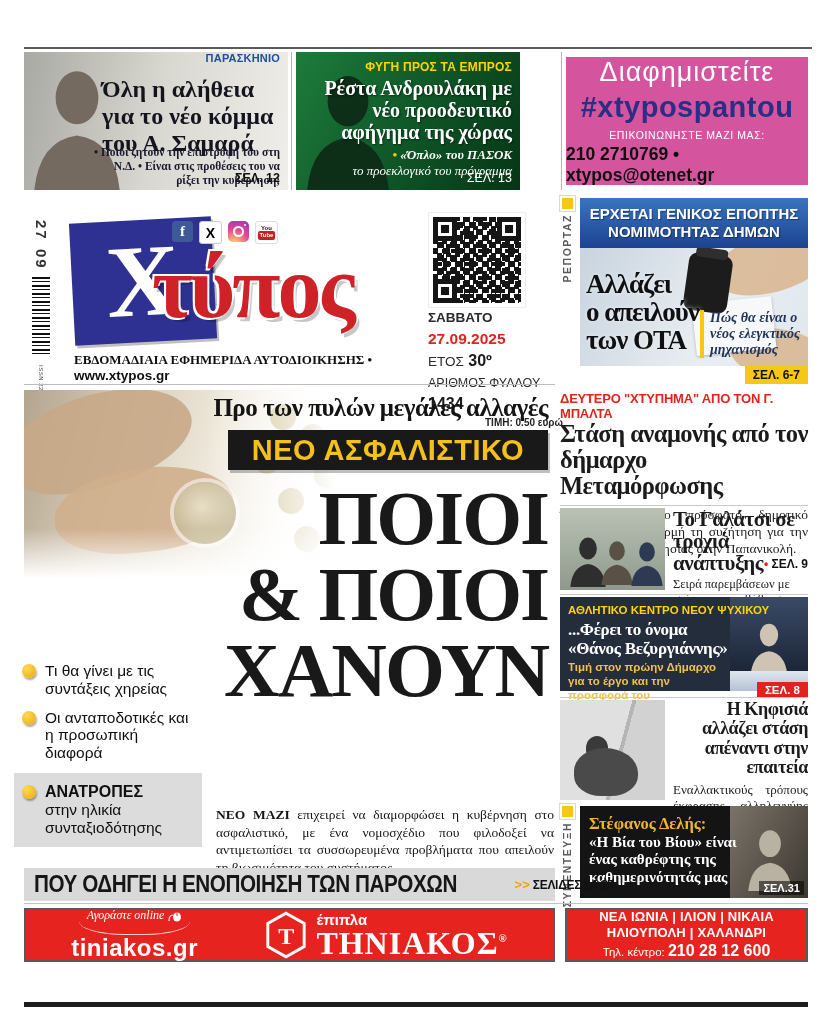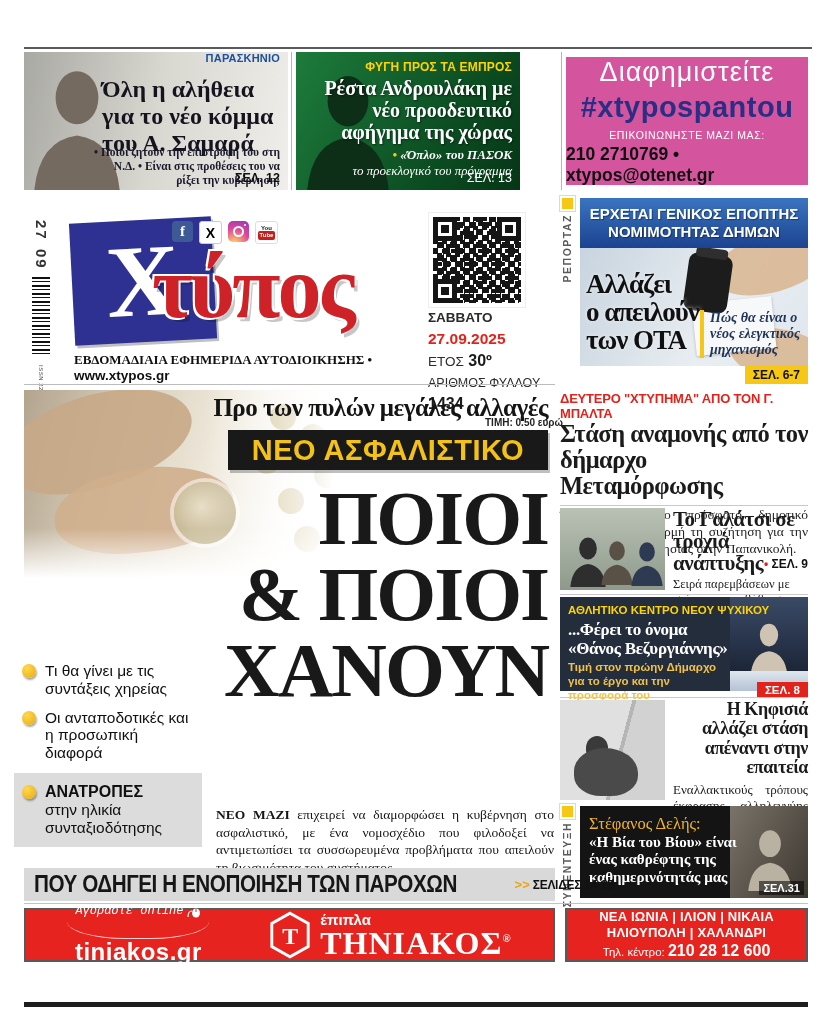--- a/index.html
+++ b/index.html
@@ -129,21 +129,21 @@
   .story-kifisia{position:absolute;left:560px;top:700px;width:248px;height:100px;display:flex;gap:8px;}
   .kif-photo{flex:none;width:105px;height:100px;background:linear-gradient(105deg,#e0e0e0 0 55%,#b5b5b5 55% 58%,#d2d2d2 58%);position:relative;overflow:hidden;}
   .kif-blob{position:absolute;left:14px;bottom:4px;width:64px;height:48px;background:#4a4a4a;border-radius:48% 52% 42% 42%;}
   .kif-head{position:absolute;left:26px;bottom:40px;width:22px;height:24px;background:#3a3a3a;border-radius:50% 50% 40% 40%;}
   .kif-txt{flex:1;text-align:right;}
   .kif-headline{font-family:"Liberation Serif",serif;font-weight:bold;font-size:18px;line-height:1.08;color:#1b1b1b;letter-spacing:-.4px;}
   .kif-sub{font-family:"Liberation Serif",serif;font-size:13px;line-height:1.22;color:#222;margin-top:4px;text-align:justify;}
 
   .story-delis{position:absolute;left:580px;top:806px;width:228px;height:92px;background:#141414;overflow:hidden;}
   .delis-photo{position:absolute;right:0;top:0;width:78px;height:92px;background:linear-gradient(120deg,#7a736a,#3c372f);overflow:hidden;}
-  .delis-name{position:absolute;left:9px;top:8px;color:#f0b429;font-family:"Liberation Serif",serif;font-weight:normal;font-size:16.5px;text-align:right;}
+  .delis-name{position:absolute;left:9px;top:8px;color:#f0b429;font-family:"Liberation Serif",serif;font-weight:bold;font-size:16.5px;text-align:right;}
   .delis-quote{position:absolute;left:9px;top:28px;width:152px;color:#fff;font-family:"Liberation Serif",serif;
                font-weight:bold;font-size:15px;line-height:1.15;}
   .delis-badge{position:absolute;right:4px;bottom:3px;color:#fff;font-weight:bold;font-size:11px;background:rgba(0,0,0,.55);padding:1px 4px;}
 
   
   .photo-hands{position:absolute;left:24px;top:390px;width:330px;height:192px;
     background:linear-gradient(105deg,#b3a48e 0%,#d9cfbc 30%,#efe9dc 55%,#ffffff 82%);overflow:hidden;}
   .hand-a{position:absolute;left:-20px;top:4px;width:190px;height:92px;background:#c7a887;border-radius:50% 60% 50% 50%;transform:rotate(-18deg);opacity:.9;}
   .hand-b{position:absolute;left:30px;top:78px;width:180px;height:84px;background:#cfae8c;border-radius:55% 50% 50% 45%;transform:rotate(-6deg);opacity:.9;}
   .jar{position:absolute;left:150px;top:92px;width:62px;height:62px;border-radius:50%;
@@ -177,22 +177,22 @@
          display:flex;align-items:center;padding:0 10px;box-sizing:border-box;}
   .strip-text{font-weight:bold;font-size:23.5px;color:#161616;transform:scaleX(.88);transform-origin:left center;white-space:nowrap;letter-spacing:-.5px;}
   .strip-pages{margin-left:auto;display:flex;align-items:baseline;gap:3px;white-space:nowrap;}
   .strip-pages .arr{color:#f0a500;font-weight:bold;font-size:13px;}
   .strip-pages .pg{color:#111;font-weight:bold;font-size:12px;letter-spacing:-.3px;}
 
   
   .banner-left{position:absolute;left:24px;top:908px;width:531px;height:54px;background:#e6231e;border:2px solid #58595b;
     box-sizing:border-box;display:flex;align-items:center;justify-content:space-around;padding:0 12px;}
   .buy-col{display:flex;flex-direction:column;align-items:center;line-height:1.1;}
-  .buy-online{color:#fff;font-family:Liberation Mono, monospace;font-style:italic;font-size:12px;display:flex;align-items:center;gap:4px;
-    border-bottom:1px solid rgba(255,255,255,.8);border-radius:50%/60%;padding:1px 8px 20px;}
+  .buy-online{color:#fff;font-family:Liberation Serif, serif;font-style:italic;font-size:12px;display:flex;align-items:center;gap:4px;
+    border-bottom:1px solid rgba(255,255,255,.8);border-radius:50%/60%;padding:1px 8px 12px;}
   .tin-site{color:#fff;font-weight:bold;font-size:24px;letter-spacing:.5px;}
   .brand-wrap{display:flex;align-items:center;gap:8px;}
   .hex-wrap{position:relative;width:44px;height:48px;}
   .hex-t{position:absolute;inset:0;display:flex;align-items:center;justify-content:center;
          color:#fff;font-family:"Liberation Serif",serif;font-weight:bold;font-size:24px;padding-top:2px;}
   .brand-col{line-height:1;}
   .brand-small{color:#fff;font-weight:bold;font-size:15px;}
   .brand-big{color:#fff;font-family:"Liberation Serif",serif;font-weight:bold;font-size:32px;letter-spacing:1px;}
   .brand-big sup{font-size:11px;}
   .banner-right{position:absolute;left:565px;top:908px;width:243px;height:54px;background:#e6231e;border:2px solid #58595b;

